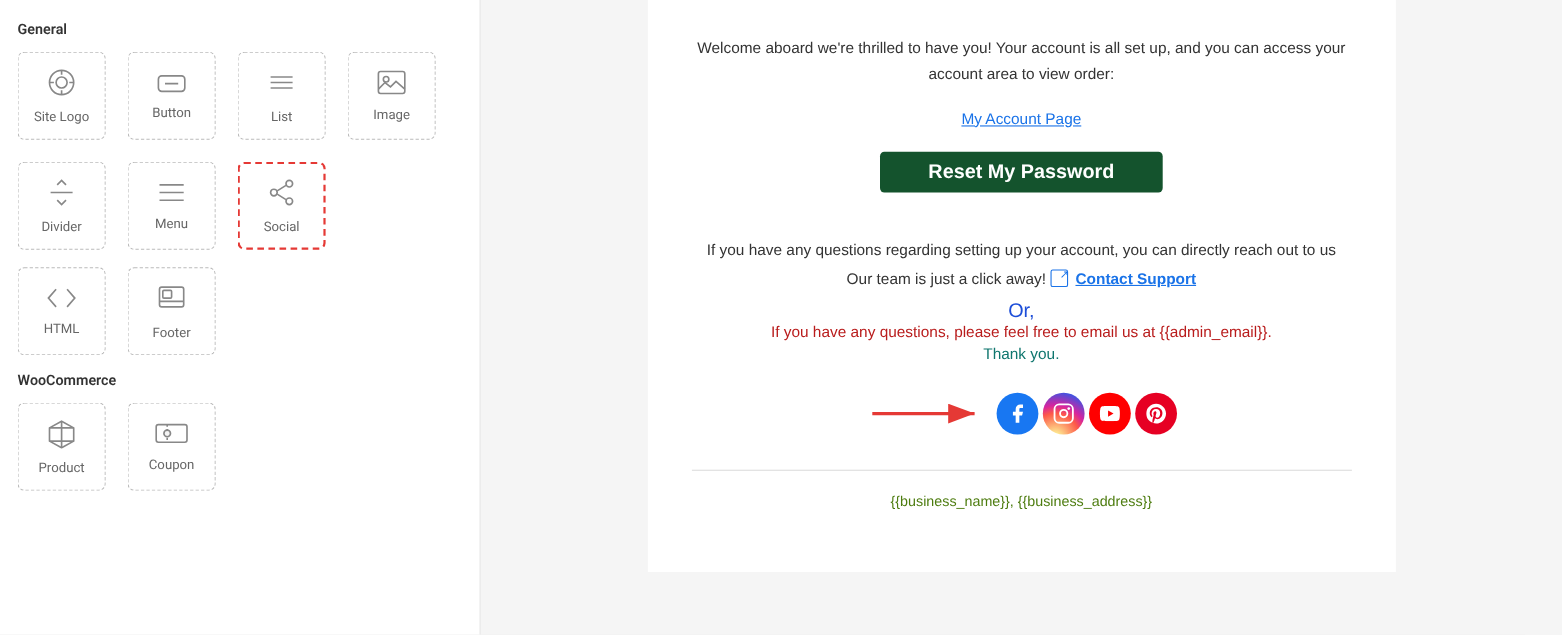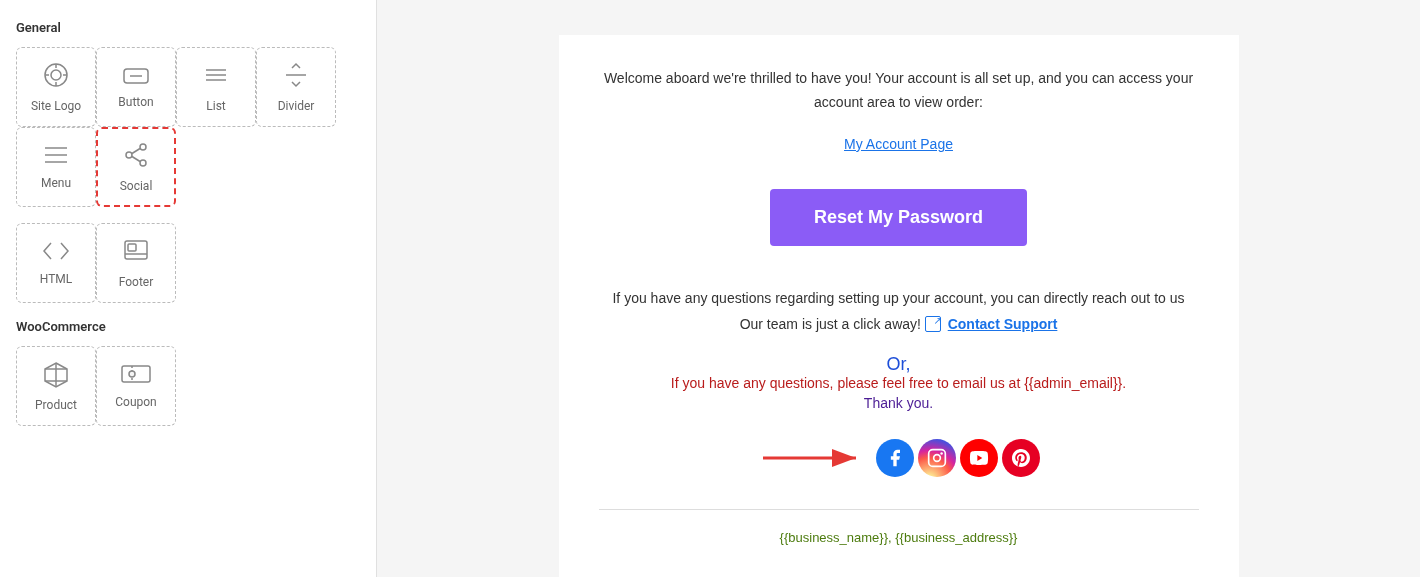--- a/index.html
+++ b/index.html
@@ -6,40 +6,40 @@
     body {
       font-family: -apple-system, BlinkMacSystemFont, 'Segoe UI', Roboto, sans-serif;
       background: #f0f0f0;
       display: flex;
       height: 577px;
       overflow: hidden;
     }
 
     
     .sidebar {
-      width: 377px;
+      width: 437px;
       background: #fff;
       border-right: 1px solid #e0e0e0;
       padding: 16px 16px;
       overflow-y: auto;
       flex-shrink: 0;
     }
 
     .section-title {
       font-size: 13px;
       font-weight: 600;
       color: #333;
       margin-bottom: 12px;
       margin-top: 4px;
     }
 
     .widget-grid {
       display: grid;
       grid-template-columns: repeat(4, 80px);
-      gap: 0;
+      gap: 20px;
       margin-bottom: 16px;
       text-align: right;
     }
 
     .widget-item {
       width: 80px;
       height: 80px;
       border: 1.5px dashed #bbb;
       border-radius: 6px;
       display: flex;
@@ -65,21 +65,21 @@
     .widget-item .label {
       font-size: 12px;
       color: #666;
     }
 
     
     .content-panel {
       flex: 1;
       background: #f5f5f5;
       display: flex;
-      align-items: flex-end;
+      align-items: flex-start;
       justify-content: center;
       overflow-y: auto;
     }
 
     .email-preview {
       background: #fff;
       width: 680px;
       min-height: 520px;
       padding: 32px 40px;
       font-family: Arial, sans-serif;
@@ -97,41 +97,41 @@
     }
 
     .email-account-link {
       color: #1a73e8;
       text-decoration: underline;
       font-size: 14px;
     }
 
     .email-reset-btn {
       display: inline-block;
-      background: #8b5cf6;
+      background: #14532d;
       color: #fff;
       font-size: 18px;
       font-weight: 600;
-      padding: 18px 44px;
+      padding: 8px 44px;
       border-radius: 4px;
       margin: 20px 0;
       text-decoration: none;
       cursor: pointer;
     }
 
     .email-questions {
       font-size: 14px;
       color: #333;
       margin-bottom: 10px;
     }
 
     .email-team {
       font-size: 14px;
       color: #333;
-      margin-bottom: 21px;
+      margin-bottom: 10px;
     }
 
     .email-contact-link {
       color: #1a73e8;
       text-decoration: underline;
       font-weight: 600;
     }
 
     .email-or {
       font-size: 18px;
@@ -139,21 +139,21 @@
     }
 
     .email-free {
       font-size: 14px;
       color: #b91c1c;
       margin-bottom: 4px;
     }
 
     .email-thank {
       font-size: 14px;
-      color: #4c1d95;
+      color: #0f766e;
       margin-bottom: 28px;
     }
 
     
     .social-row {
       display: flex;
       align-items: center;
       justify-content: center;
       gap: 6px;
       margin-bottom: 32px;
@@ -250,20 +250,30 @@
       <span class="icon">
         <svg width="28" height="28" viewBox="0 0 28 28" fill="none" stroke="#888" stroke-width="1.5">
           <line x1="4" y1="9" x2="24" y2="9"></line>
           <line x1="4" y1="14" x2="24" y2="14"></line>
           <line x1="4" y1="19" x2="24" y2="19"></line>
         </svg>
       </span>
       <span class="label">List</span>
     </div>
 
+    <div class="widget-item">
+      <span class="icon">
+        <svg width="28" height="24" viewBox="0 0 28 24" fill="none" stroke="#888" stroke-width="1.5">
+          <rect x="2" y="2" width="24" height="20" rx="2"></rect>
+          <circle cx="9" cy="9" r="2.5"></circle>
+          <polyline points="2,18 8,12 13,16 18,11 26,18"></polyline>
+        </svg>
+      </span>
+      <span class="label">Image</span>
+    </div>
 
     <div class="widget-item">
       <span class="icon">
         <svg width="28" height="28" viewBox="0 0 28 28" fill="none" stroke="#888" stroke-width="1.5">
           <line x1="4" y1="14" x2="24" y2="14"></line>
           <polyline points="10,7 14,3 18,7"></polyline>
           <polyline points="10,21 14,25 18,21"></polyline>
         </svg>
       </span>
       <span class="label">Divider</span>
@@ -347,21 +357,21 @@
   </div>
 
 </div>
 
 <div class="content-panel">
   <div class="email-preview">
     <div class="email-body">
 
       <p class="email-welcome">Welcome aboard we're thrilled to have you! Your account is all set up, and you can access your account area to view order:</p>
 
-      <p style="margin-bottom:16px;">
+      <p style="">
         <a class="email-account-link">My Account Page</a>
       </p>
 
       <div style="margin-bottom:24px;">
         <div class="email-reset-btn">Reset My Password</div>
       </div>
 
       <p class="email-questions">If you have any questions regarding setting up your account, you can directly reach out to us</p>
 
       <p class="email-team">

